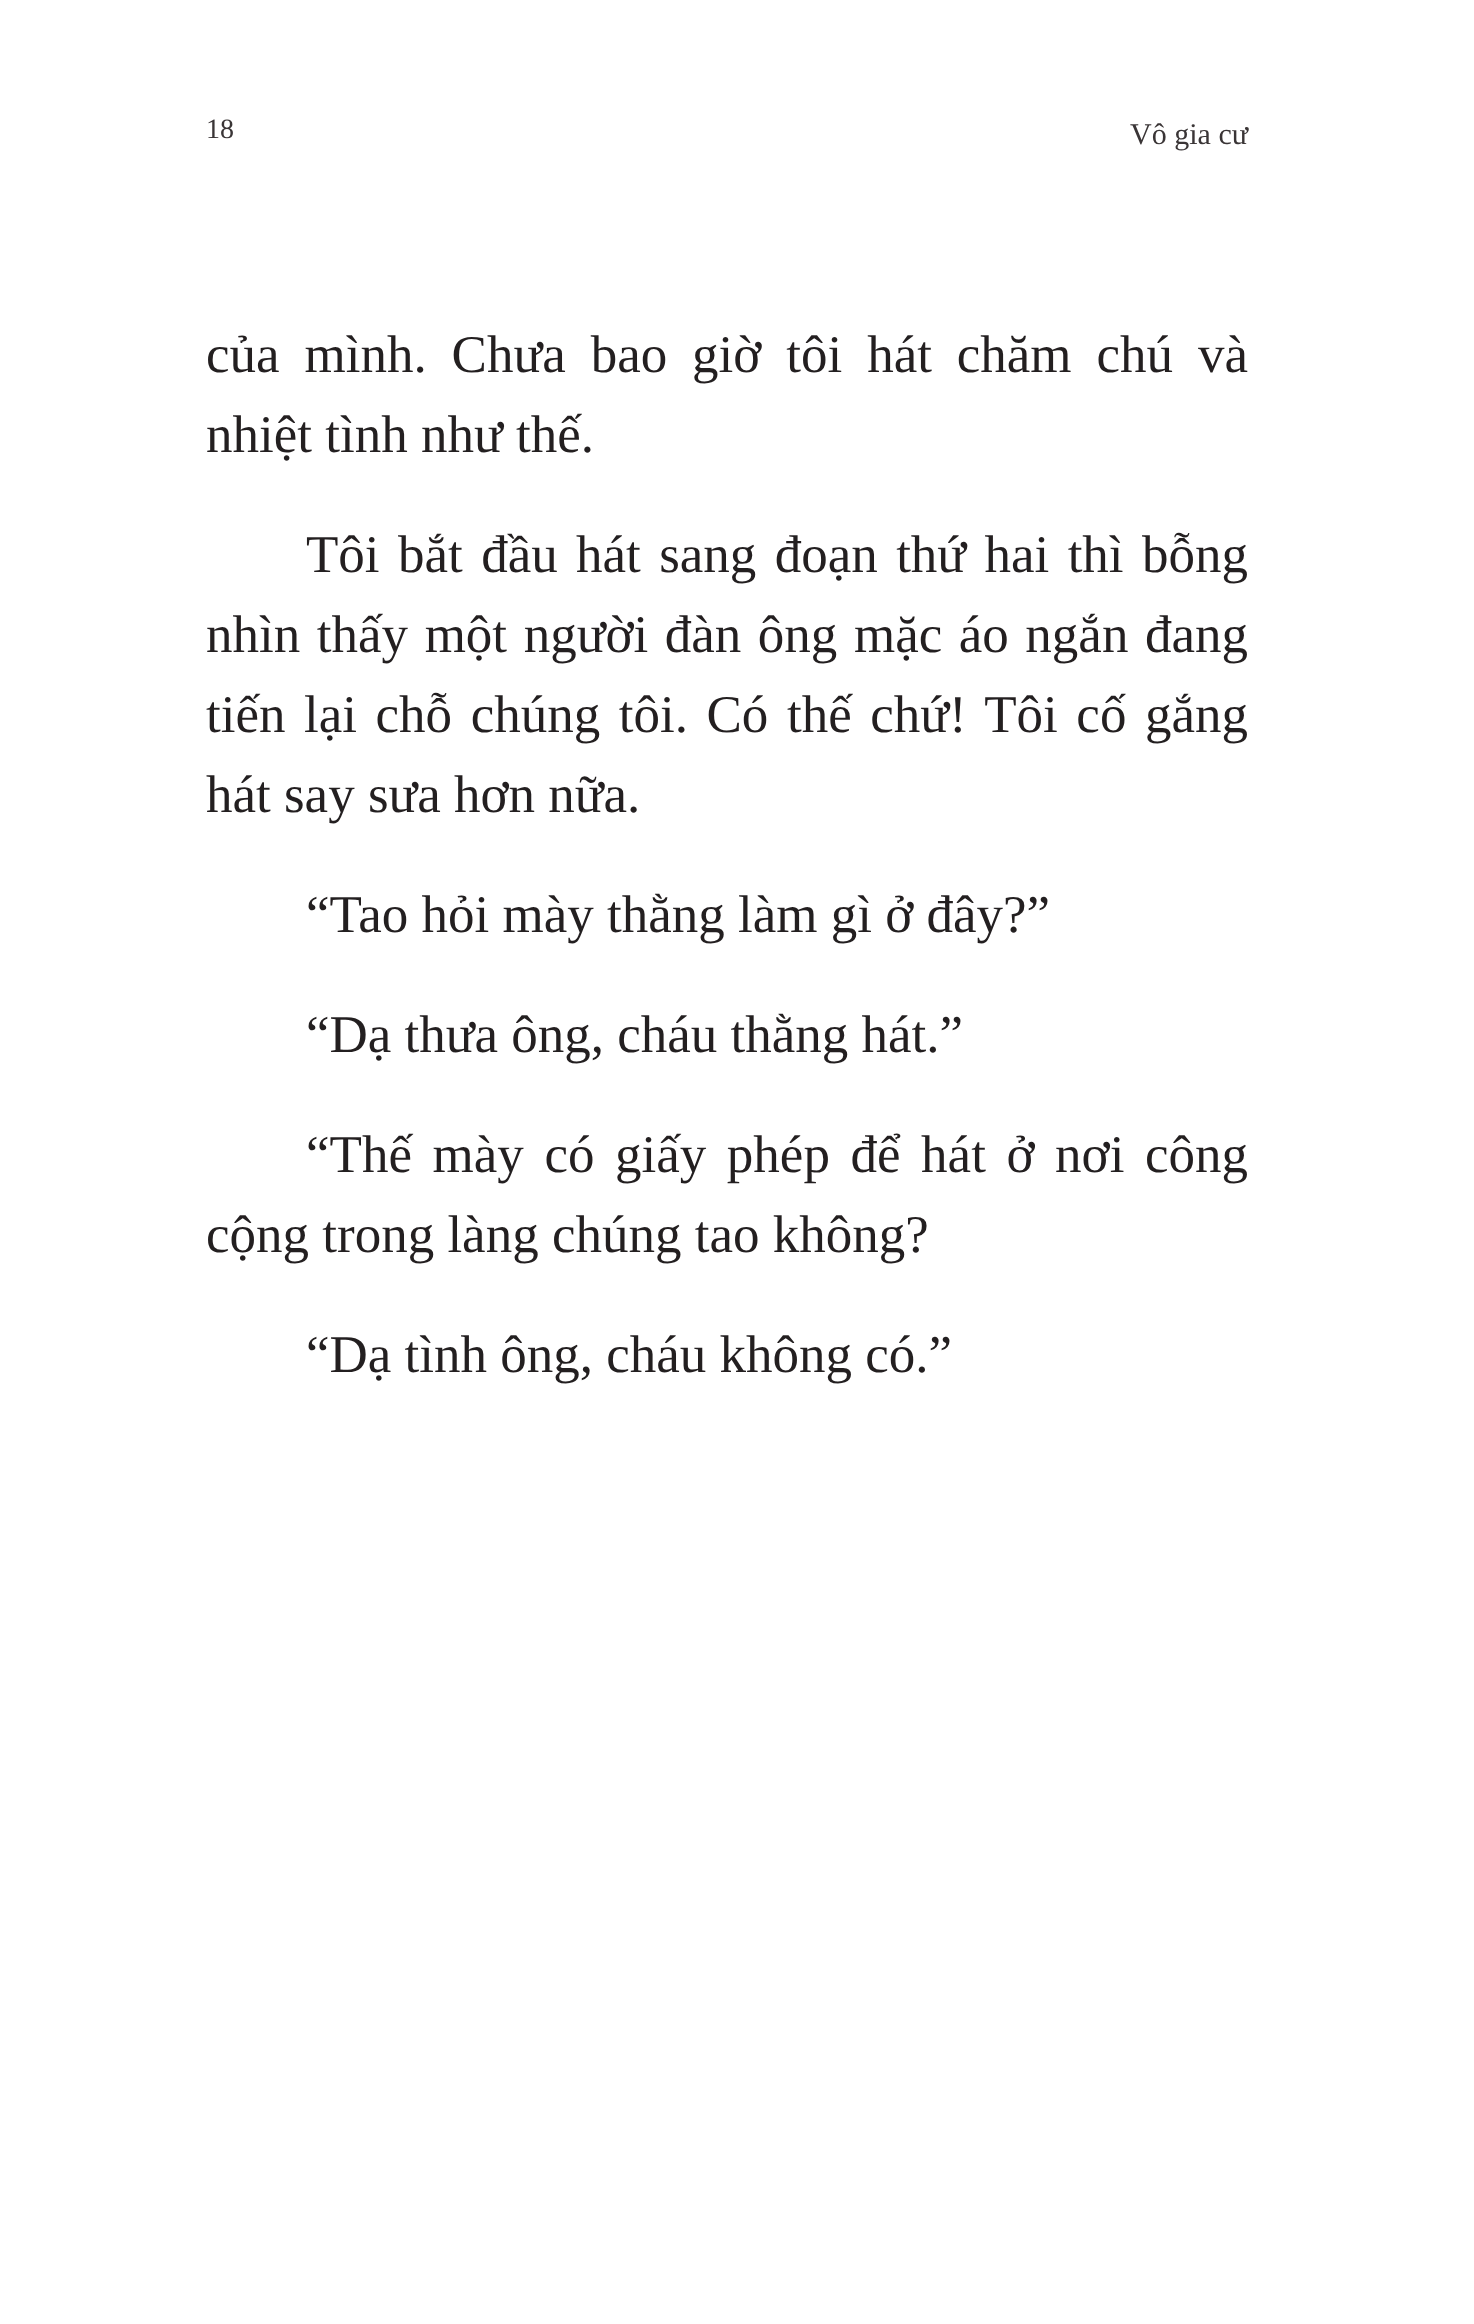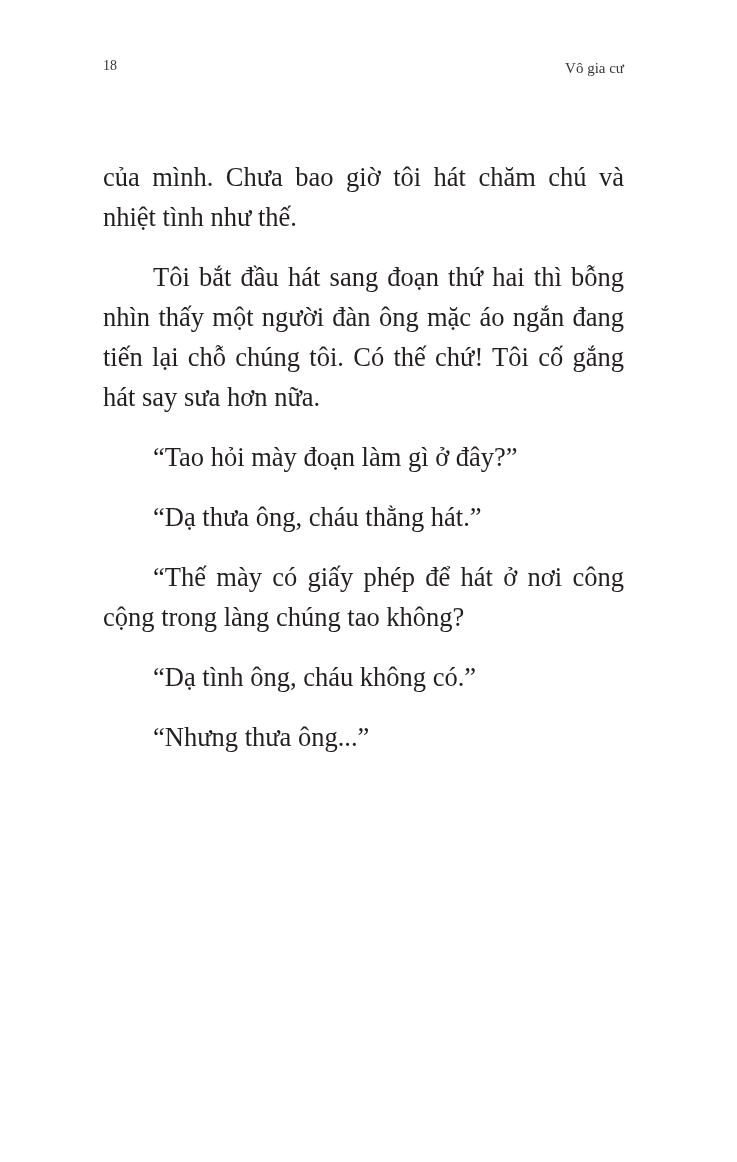--- a/index.html
+++ b/index.html
@@ -59,18 +59,17 @@
 <body>
 
 <div class="running-header">
   <span class="page-number">18</span>
   <span class="book-title">Vô gia cư</span>
 </div>
 
 <div class="body-text">
   <p class="para no-indent">của mình. Chưa bao giờ tôi hát chăm chú và nhiệt tình như thế.</p>
   <p class="para">Tôi bắt đầu hát sang đoạn thứ hai thì bỗng nhìn thấy một người đàn ông mặc áo ngắn đang tiến lại chỗ chúng tôi. Có thế chứ! Tôi cố gắng hát say sưa hơn nữa.</p>
-  <p class="para">“Tao hỏi mày đoạn làm gì ở đây?”</p>
+  <p class="para">“Tao hỏi mày thằng làm gì ở đây?”</p>
   <p class="para">“Dạ thưa ông, cháu thằng hát.”</p>
   <p class="para">“Thế mày có giấy phép để hát ở nơi công cộng trong làng chúng tao không?</p>
   <p class="para">“Dạ tình ông, cháu không có.”</p>
-  <p class="para">“Nhưng thưa ông...”</p>
 </div>
 
 </body></html>

